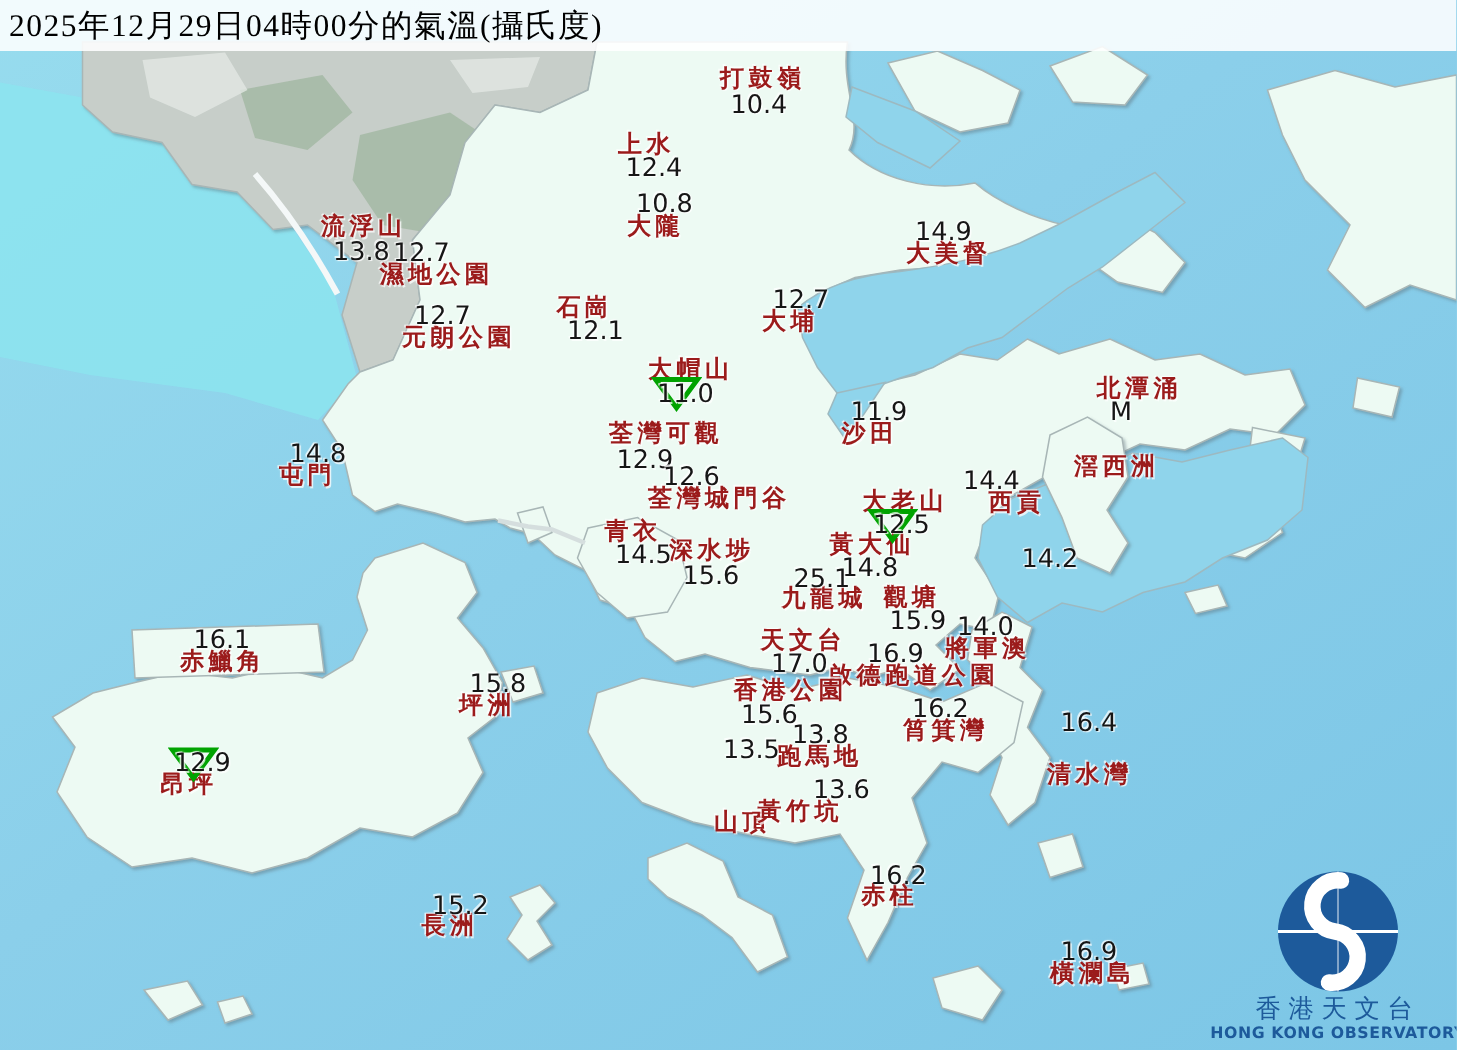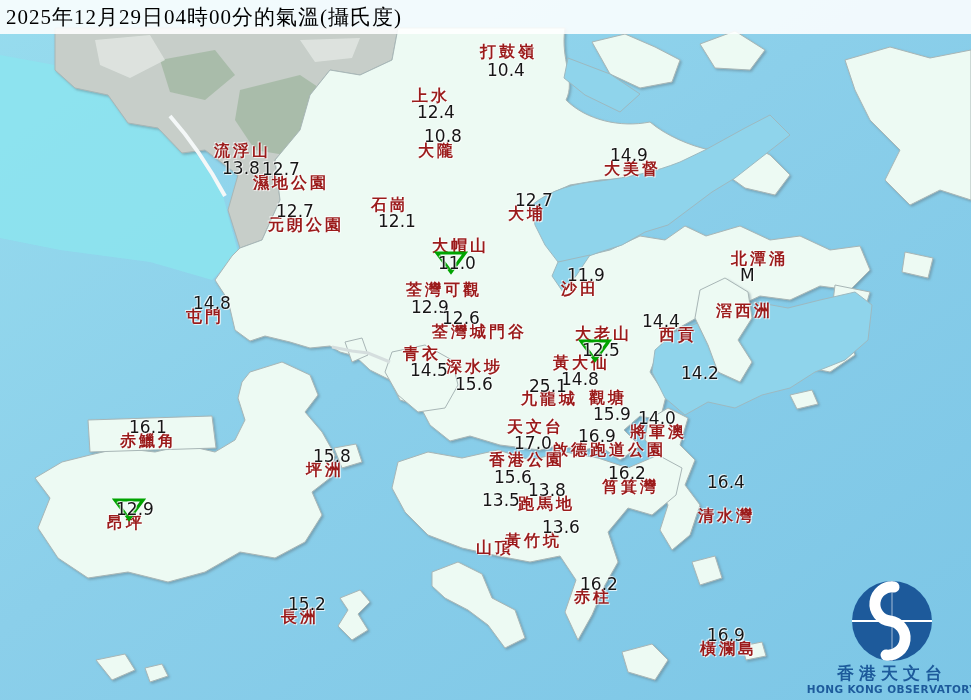--- a/index.html
+++ b/index.html
@@ -30,21 +30,21 @@
     position:absolute;z-index:14;
     font-size:17px;color:#161616;white-space:nowrap;line-height:1;
     text-shadow:0 0 2px rgba(255,255,255,.9),1px 1px 0 rgba(255,255,255,.7),-1px -1px 0 rgba(255,255,255,.7);
   }
   .station-marker{position:absolute;z-index:13;width:34px;height:26px;}
   #logo-block{
     position:absolute;right:4px;bottom:4px;width:150px;z-index:18;
     display:flex;flex-direction:column;align-items:center;
   }
   #logo-cn{
-    font-size:17px;font-weight:bold;color:#1d5a9b;letter-spacing:5px;
+    font-size:17px;font-weight:normal;color:#1d5a9b;letter-spacing:5px;
     line-height:1.15;white-space:nowrap;
   }
   #logo-en{
     font-size:10.5px;font-weight:bold;color:#1d5a9b;letter-spacing:.4px;
     line-height:1.2;white-space:nowrap;
   }
 </style>
 </head>
 <body>
 

